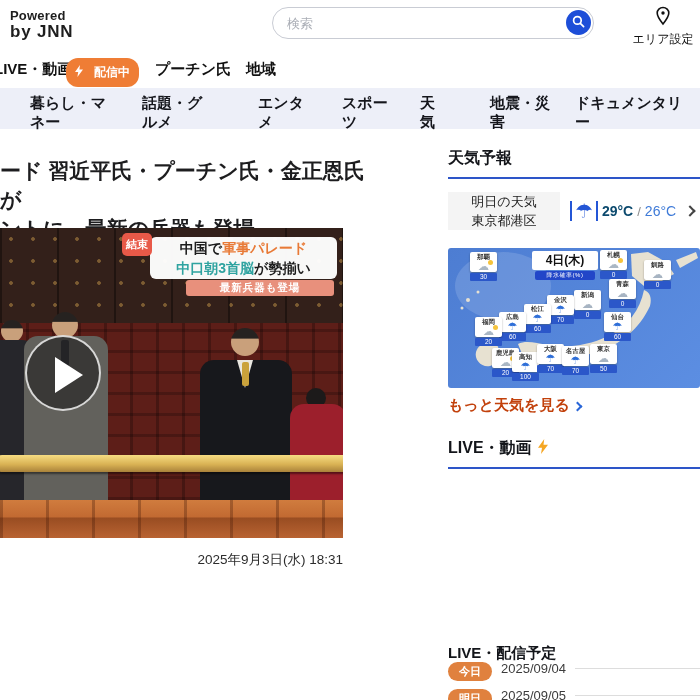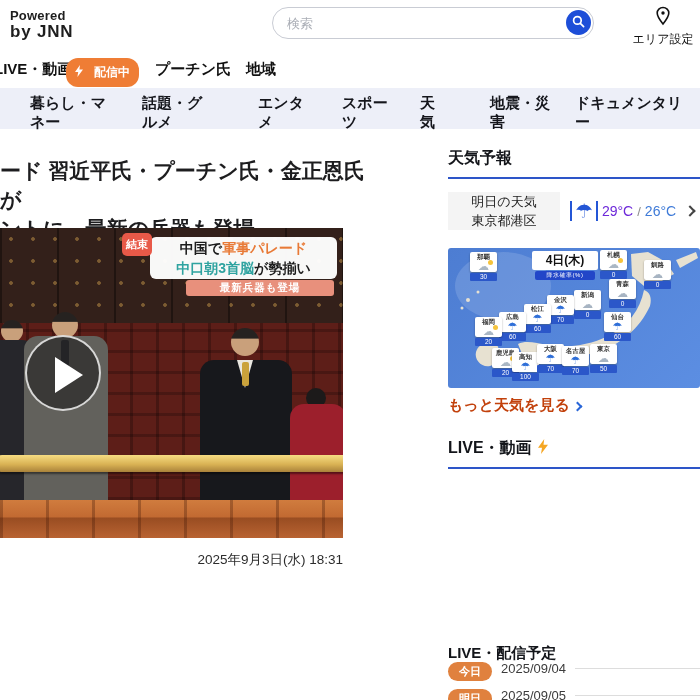--- a/index.html
+++ b/index.html
@@ -89,21 +89,21 @@
   
   .sb-head { left:448px; width:252px; border-bottom:2px solid #2d55c8; padding-bottom:8px;
     font-size:16px; font-weight:800; color:#13151a; display:flex; align-items:center; gap:6px; }
   .weather-row { left:448px; top:188px; width:252px; height:46px; display:flex;
     align-items:center; cursor:pointer; }
   .loc-box { width:112px; background:#f4f4f4; display:flex; flex-direction:column;
     align-items:center; justify-content:center; font-size:13px; line-height:19px; color:#222; }
   .temp-area { flex:1; display:flex; align-items:center; gap:4px; padding-left:10px; }
   .umb { font-size:20px; color:#2456d6; line-height:1;
     border-left:2px solid #2456d6; border-right:2px solid #2456d6; padding:0 3px; }
-  .t-high { font-size:14px; color:#6d28d9; }
+  .t-high { font-size:14px; color:#0c4a6e;font-weight:bold; }
   .t-sep { font-size:13px; color:#8b8b8b; }
   .t-low { font-size:14px; color:#3f7bd8; }
   .chev { width:8px; height:8px; border-top:2px solid #444; border-right:2px solid #444;
     transform:rotate(45deg); margin-left:6px; }
   .wmap { left:448px; top:248px; width:252px; height:140px; border-radius:3px;
     overflow:hidden; background:linear-gradient(135deg,#4d7dd2,#5c8ee2); cursor:pointer; }
   .map-title { position:absolute; left:84px; top:3px; width:66px; height:19px; background:#fff;
     border-radius:2px; font-size:12px; font-weight:800; color:#111;
     display:flex; align-items:center; justify-content:center; z-index:2; }
   .map-sub { position:absolute; left:87px; top:23px; width:60px; height:9px; background:#2246c8;

